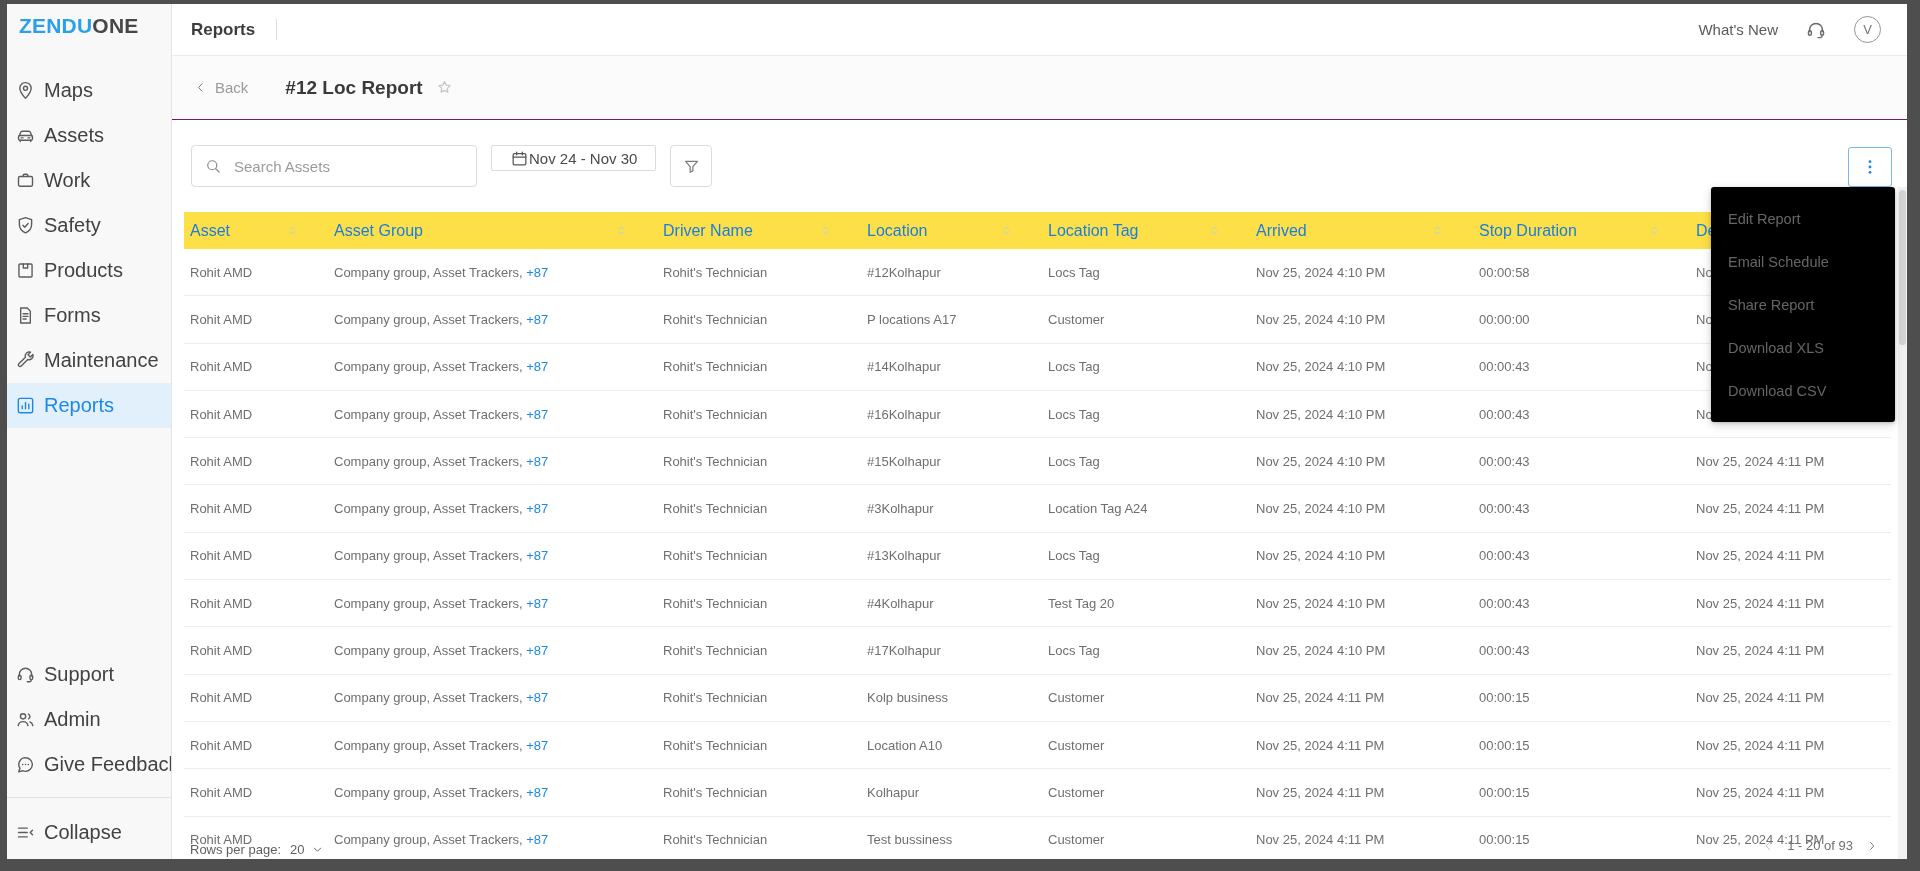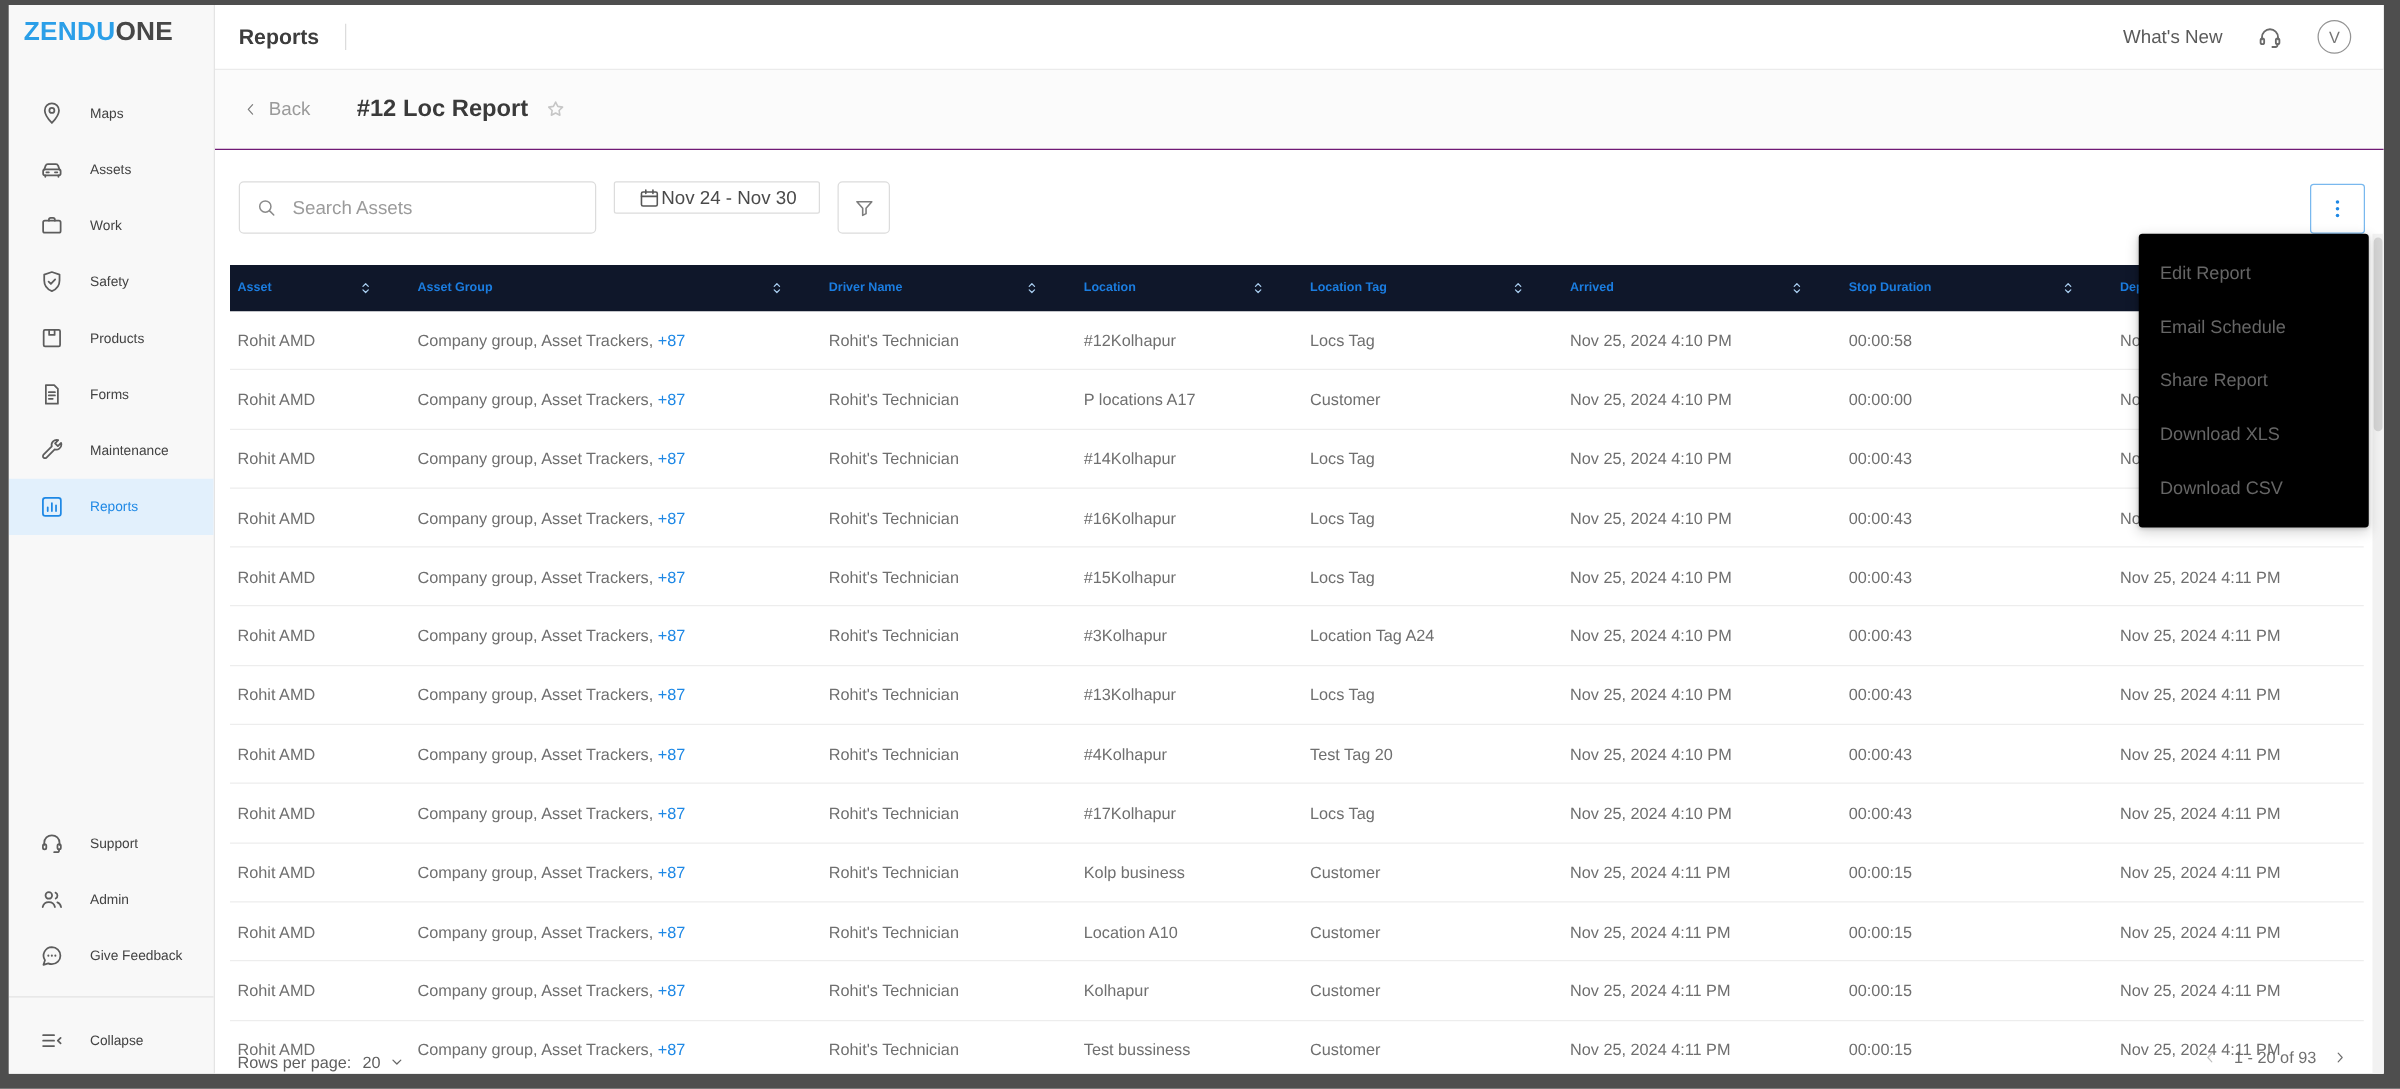--- a/index.html
+++ b/index.html
@@ -10,21 +10,21 @@
     -webkit-font-smoothing:antialiased;
   }
   .app{position:absolute;left:7px;top:4px;right:13px;bottom:12px;background:#fff;display:flex;overflow:hidden}
 
   
   .sidebar{width:164px;flex-shrink:0;background:#f8f8f8;border-right:1px solid #e4e4e4;display:flex;flex-direction:column;overflow:hidden}
   .logo{padding:9px 0 0 12px;font-size:21px;font-weight:800;letter-spacing:.2px;line-height:26px;height:42px;white-space:nowrap}
   .logo .lp{color:#2b9fe8}
   .logo .ls{color:#474747}
   .nav{padding-top:13px}
-  .nav-item{display:flex;align-items:center;gap:20px;height:45px;padding-left:24px;color:#424242;font-size:11px;cursor:pointer;white-space:nowrap}
+  .nav-item{display:flex;align-items:center;gap:8px;height:45px;padding-left:8px;color:#424242;font-size:20px;cursor:pointer;white-space:nowrap}
   .nav-item svg{width:21px;height:21px;color:#5d5d5d;flex-shrink:0}
   .nav-item.active{background:#e2f0fc;color:#1e88e5}
   .nav-item.active svg{color:#1e88e5}
   .sidebar-bottom{margin-top:auto;padding-bottom:4px}
   .sidebar-divider{border-top:1px solid #e2e2e2;margin:10px 0 12px 0}
 
   
   .main{flex:1;position:relative;background:#fff;min-width:0}
   .topbar{height:51px;border-bottom:1px solid #ebebeb;display:flex;align-items:center;padding:0 26px 0 19px}
   .topbar-title{font-size:17px;font-weight:bold;color:#3d3d3d}
@@ -48,21 +48,21 @@
   .date-btn{height:26px;border:1px solid #dcdcdc;border-radius:2px;display:flex;align-items:center;padding:0 18px;font-size:15px;color:#4a4a4a;background:#fff;cursor:pointer;box-sizing:border-box}
   .date-btn svg{width:19px;height:19px;color:#575757}
   .filter-btn{width:42px;height:42px;border:1px solid #dcdcdc;border-radius:4px;display:flex;align-items:center;justify-content:center;background:#fff;cursor:pointer;box-sizing:border-box}
   .filter-btn svg{width:19px;height:19px;color:#7d7d7d}
   .kebab-btn{position:absolute;right:15px;top:27px;width:44px;height:40px;border:1px solid #79b8ee;border-radius:3px;background:#fff;display:flex;align-items:center;justify-content:center;color:#1e88e5;cursor:pointer;box-sizing:border-box}
   .kebab-btn svg{width:20px;height:20px}
 
   
   .tablewrap{margin:0 16px 0 12px}
   .thead,.tr{display:grid;grid-template-columns:150px 329px 204px 181px 208px 223px 217px minmax(0,1fr);align-items:center}
-  .thead{height:37px;background:#0f172a;color:#1b7de0;font-size:10px;font-weight:bold}
+  .thead{height:37px;background:#fde047;color:#1b7de0;font-size:16px;font-weight:normal}
   .th{display:flex;align-items:center;justify-content:space-between;padding-right:34px;overflow:hidden;white-space:nowrap;cursor:pointer}
   .th:first-child span{padding-left:6px}
   .th svg{width:15px;height:15px;color:#a9cef0;flex-shrink:0}
   .tr{height:46.3px;border-bottom:1px solid #ededed;color:#6f6f6f;font-size:13px}
   .td{overflow:hidden;white-space:nowrap;padding-right:12px}
   .td:first-child{padding-left:6px}
   .more{color:#1e88e5;text-decoration:none;cursor:pointer}
 
   
   .menu{position:absolute;right:12px;top:183px;width:184px;background:#000000;border-radius:3px;box-shadow:0 1px 3px rgba(0,0,0,.14),0 3px 10px rgba(0,0,0,.18);padding:10px 0;z-index:30}

